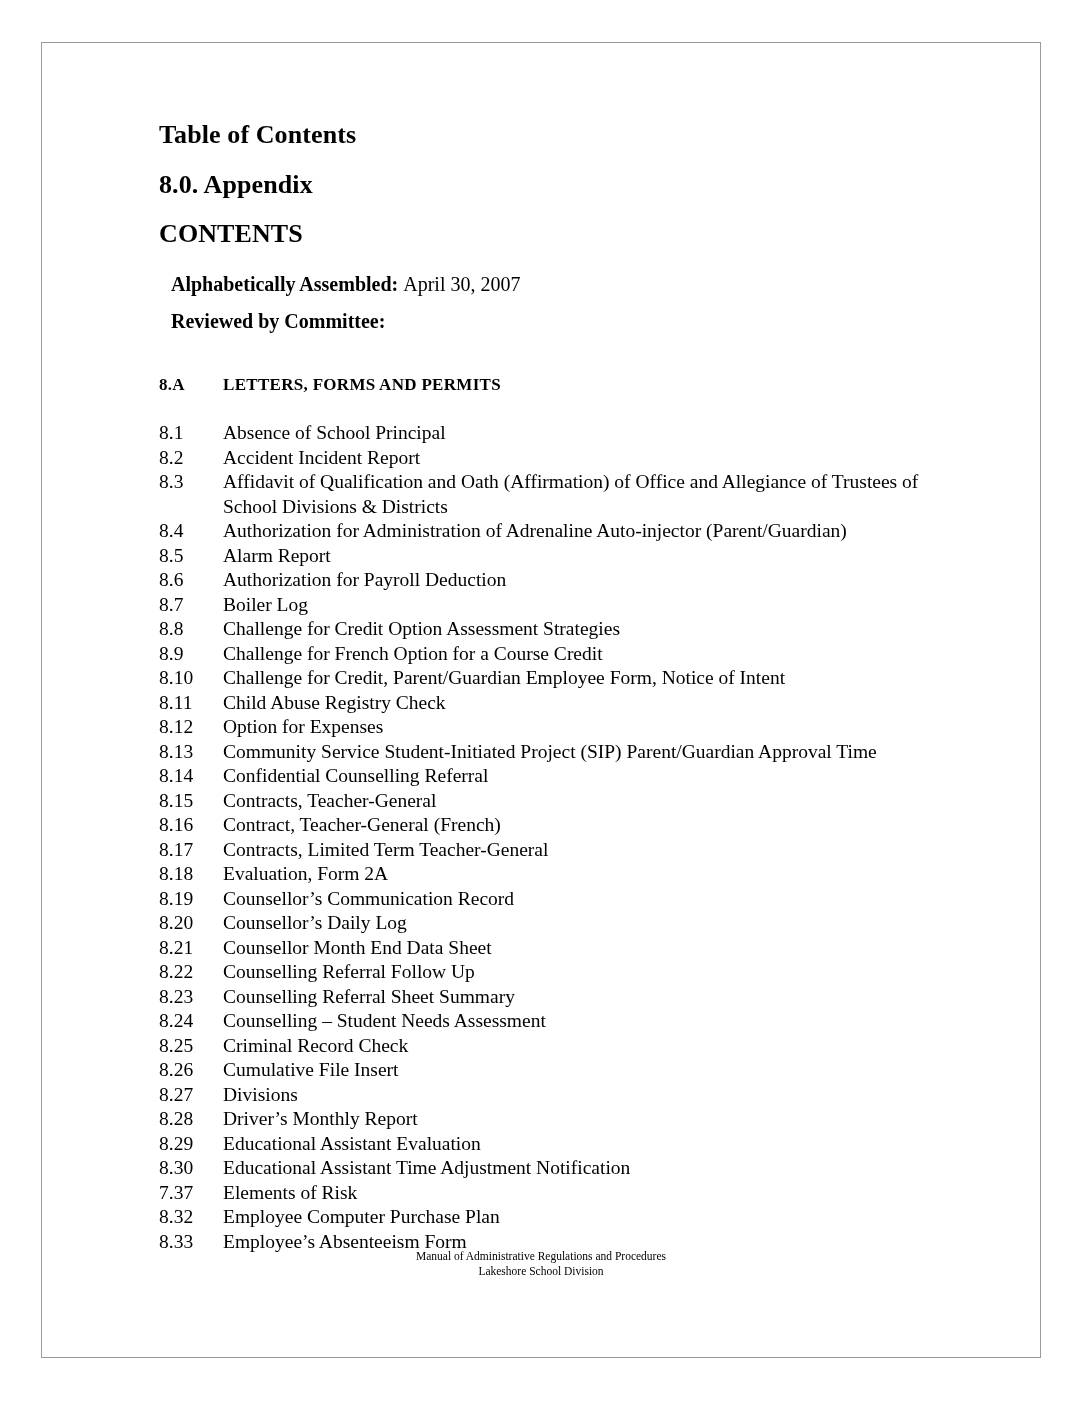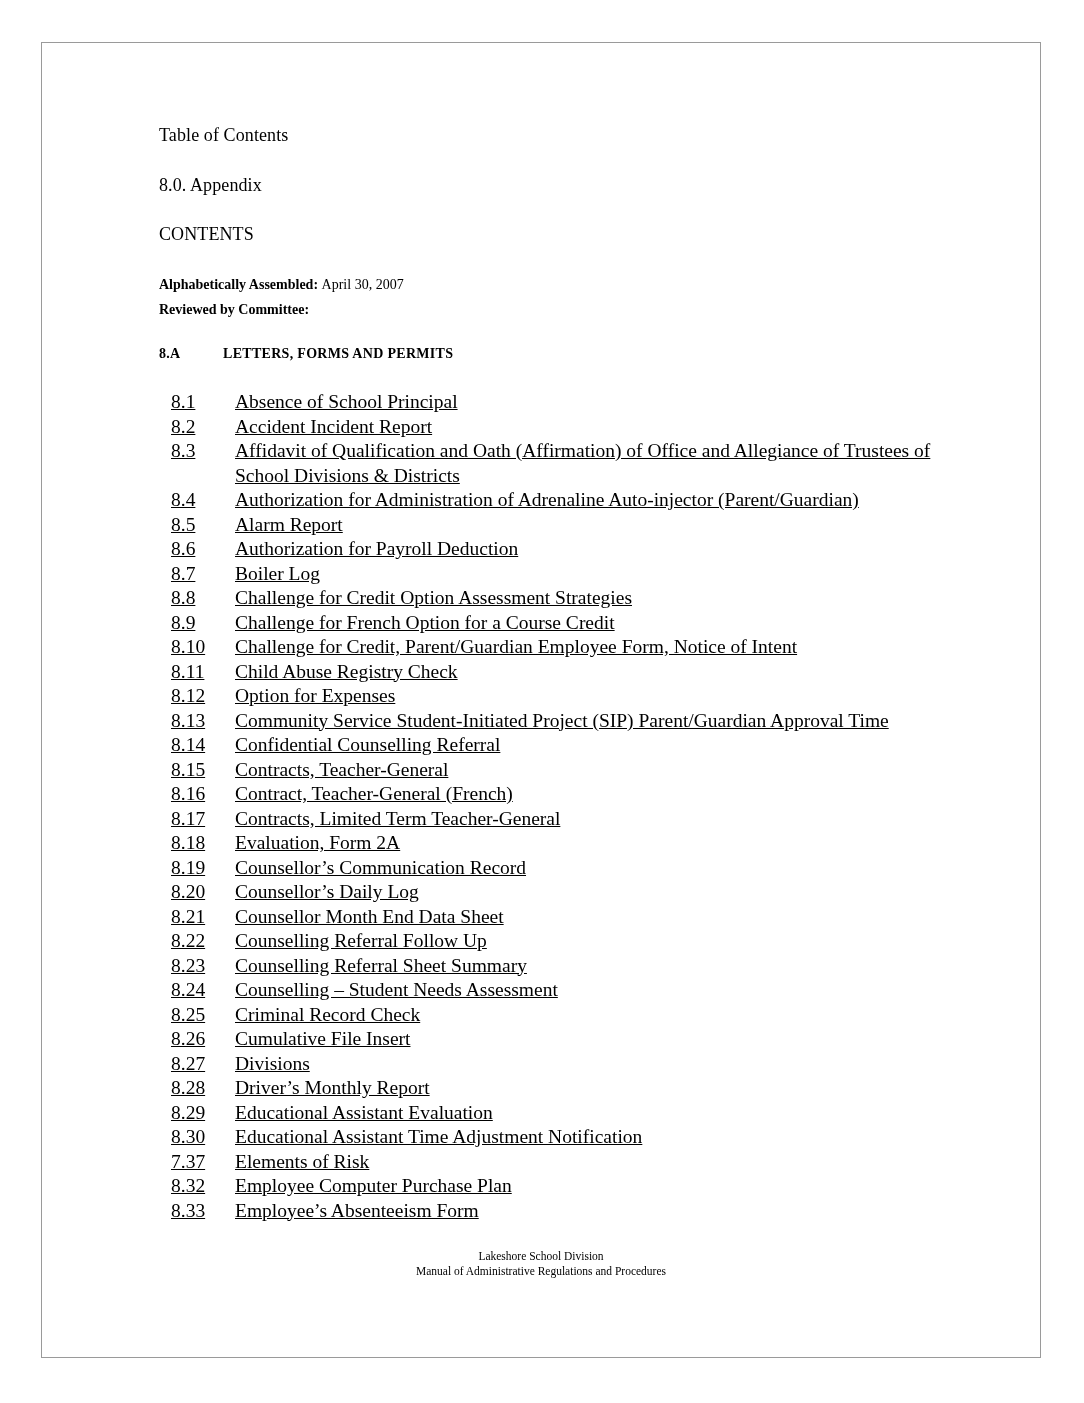--- a/index.html
+++ b/index.html
@@ -26,55 +26,54 @@
     box-sizing: border-box;
     overflow: hidden;
   }
   .doc-body {
     position: absolute;
     left: 117px;
     top: 80px;
     width: 790px;
   }
   .heading-block {
-    font-weight: normal;
-    font-size: 18px;
+    font-weight: bold;
+    font-size: 26px;
     line-height: 24.5px;
     letter-spacing: 0.1px;
   }
   .heading-line {
     margin: 0 0 25px 0;
   }
   .meta-line {
-    margin: 0;
+    margin: 12px;
     font-weight: bold;
-    font-size: 14px;
+    font-size: 20px;
     line-height: 25.5px;
   }
   .meta-line .meta-value {
     font-weight: normal;
   }
   .section-heading {
     display: flex;
     font-weight: bold;
-    font-size: 14px;
+    font-size: 17px;
     line-height: 24.5px;
-    margin-top: 19px;
+    margin-top: 38px;
     letter-spacing: 0.3px;
   }
   .section-heading .sec-num {
     width: 64px;
     flex: 0 0 64px;
   }
   .toc-list {
-    margin: 12px;
+    margin: 0;
     padding: 0;
     list-style: none;
     margin-top: 24px;
-    text-decoration: underline;
   }
   .toc-row {
     display: flex;
     font-size: 19.5px;
     line-height: 24.5px;
     align-items: flex-start;
   }
   .toc-row .toc-num {
     width: 64px;
     flex: 0 0 64px;
@@ -254,17 +253,17 @@
       </li>
       <li class="toc-row">
         <span class="toc-num">8.33</span>
         <span class="toc-title">Employee’s Absenteeism Form</span>
       </li>
     </ul>
 
   </div>
 
   <div class="doc-footer">
+    <div>Manual of Administrative Regulations and Procedures</div>
     <div>Lakeshore School Division</div>
-    <div>Manual of Administrative Regulations and Procedures</div>
   </div>
 
 </div>
 
 </body></html>

